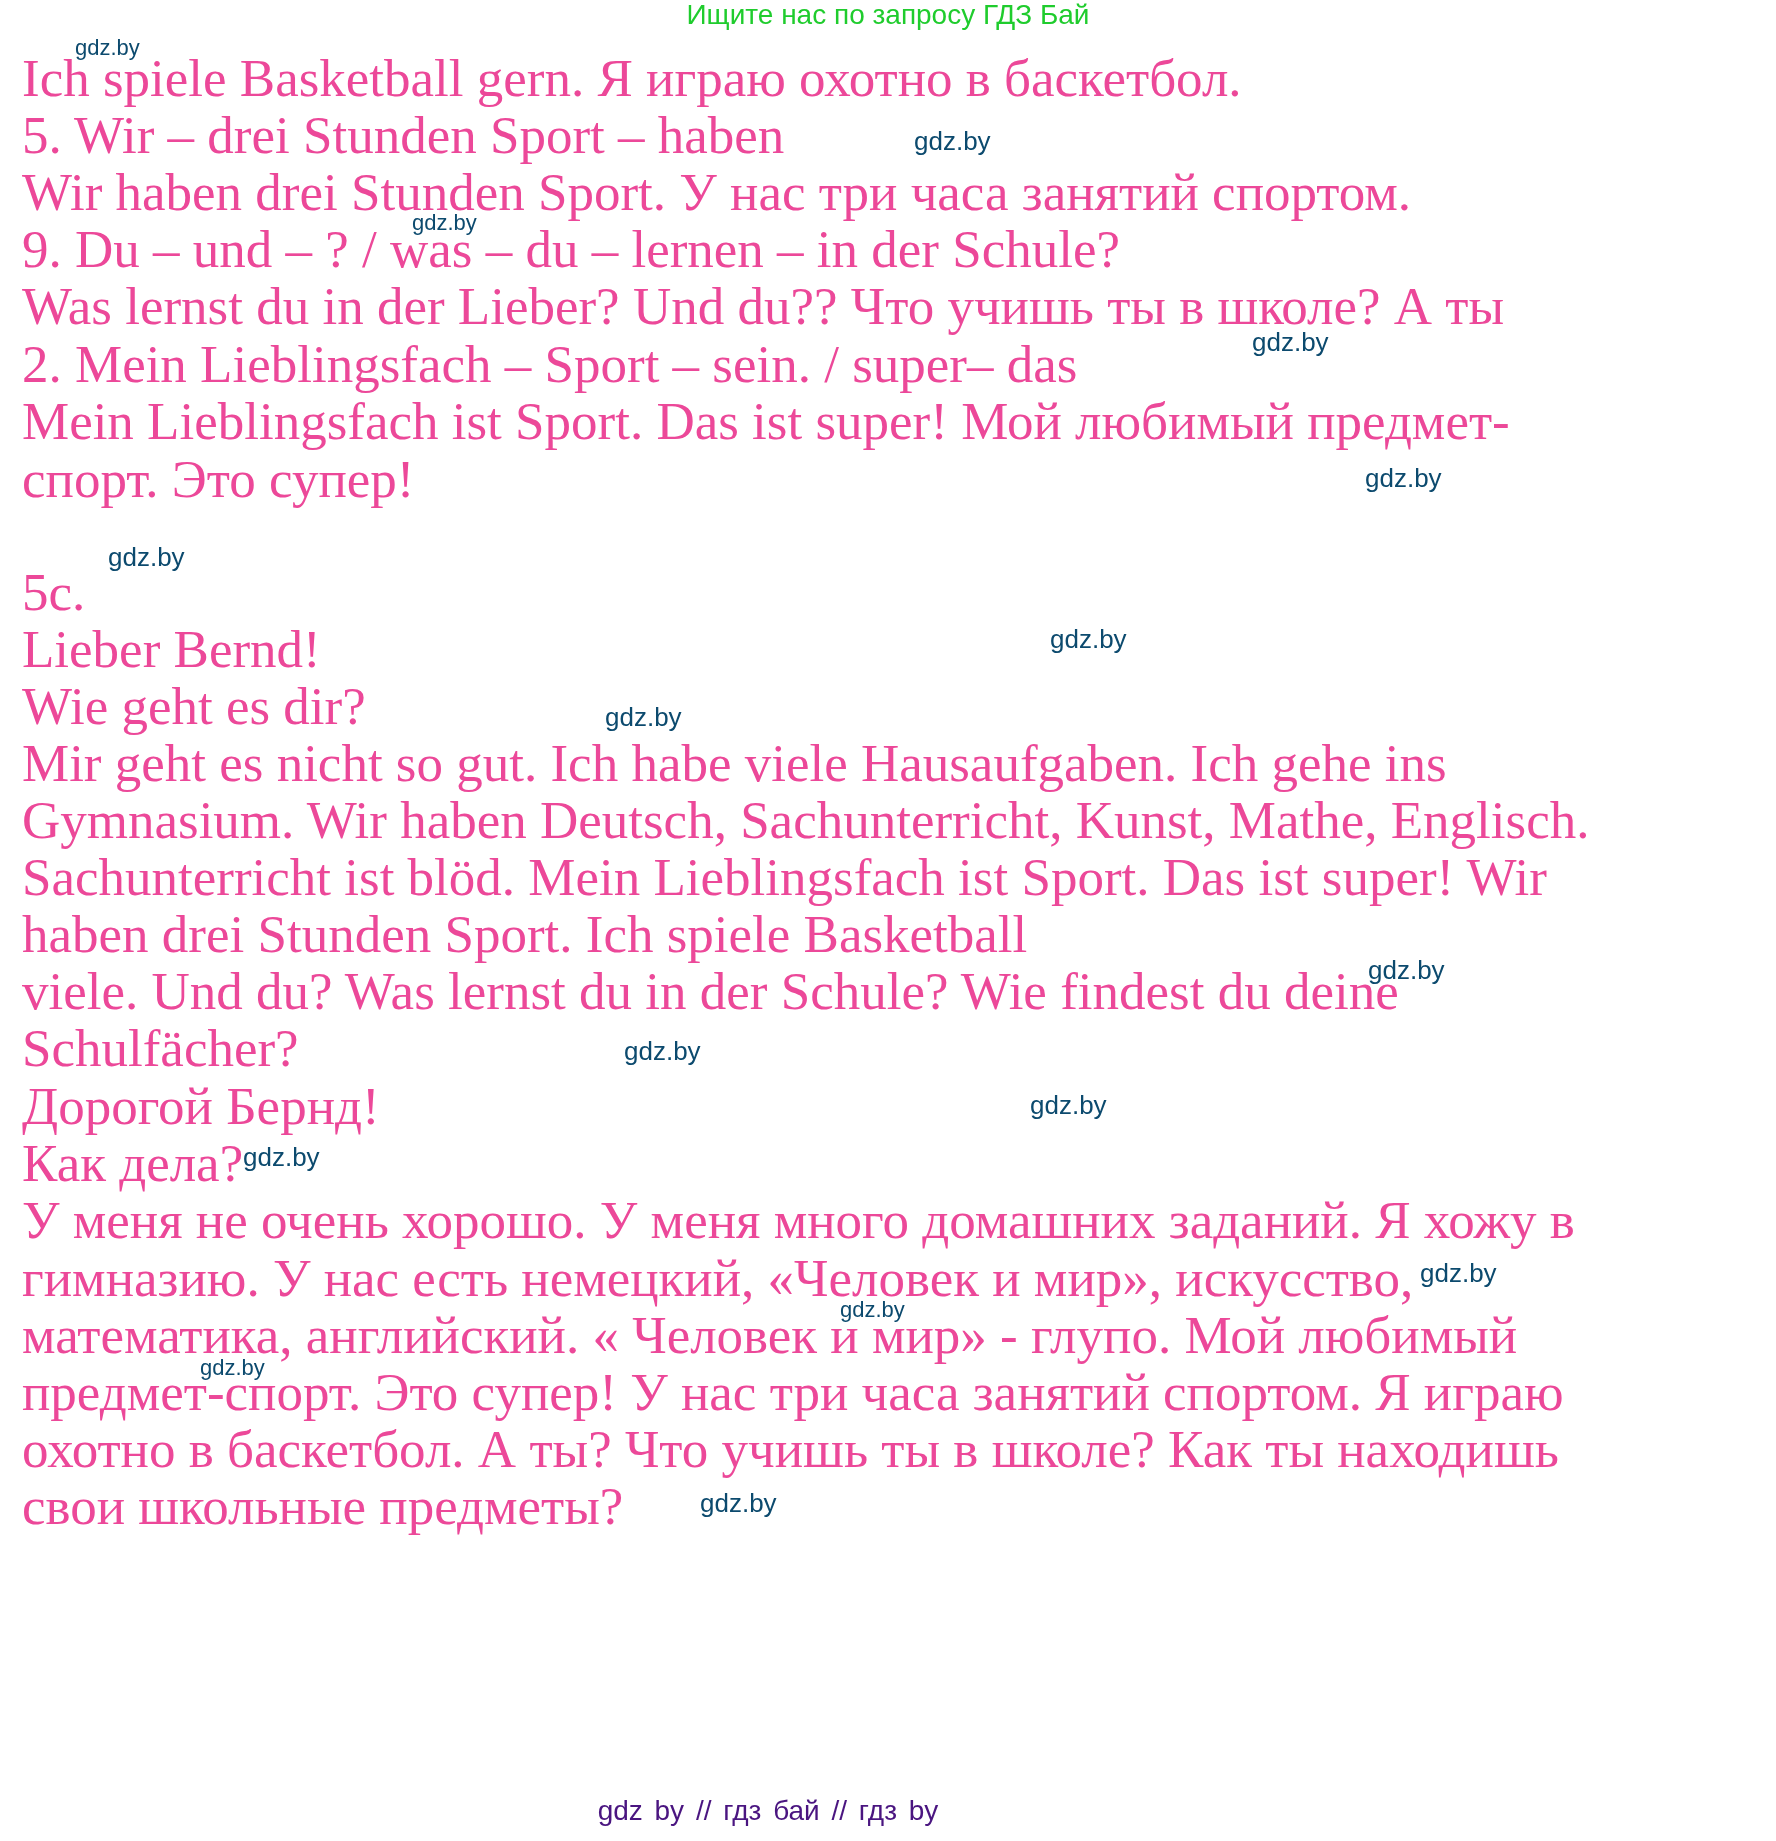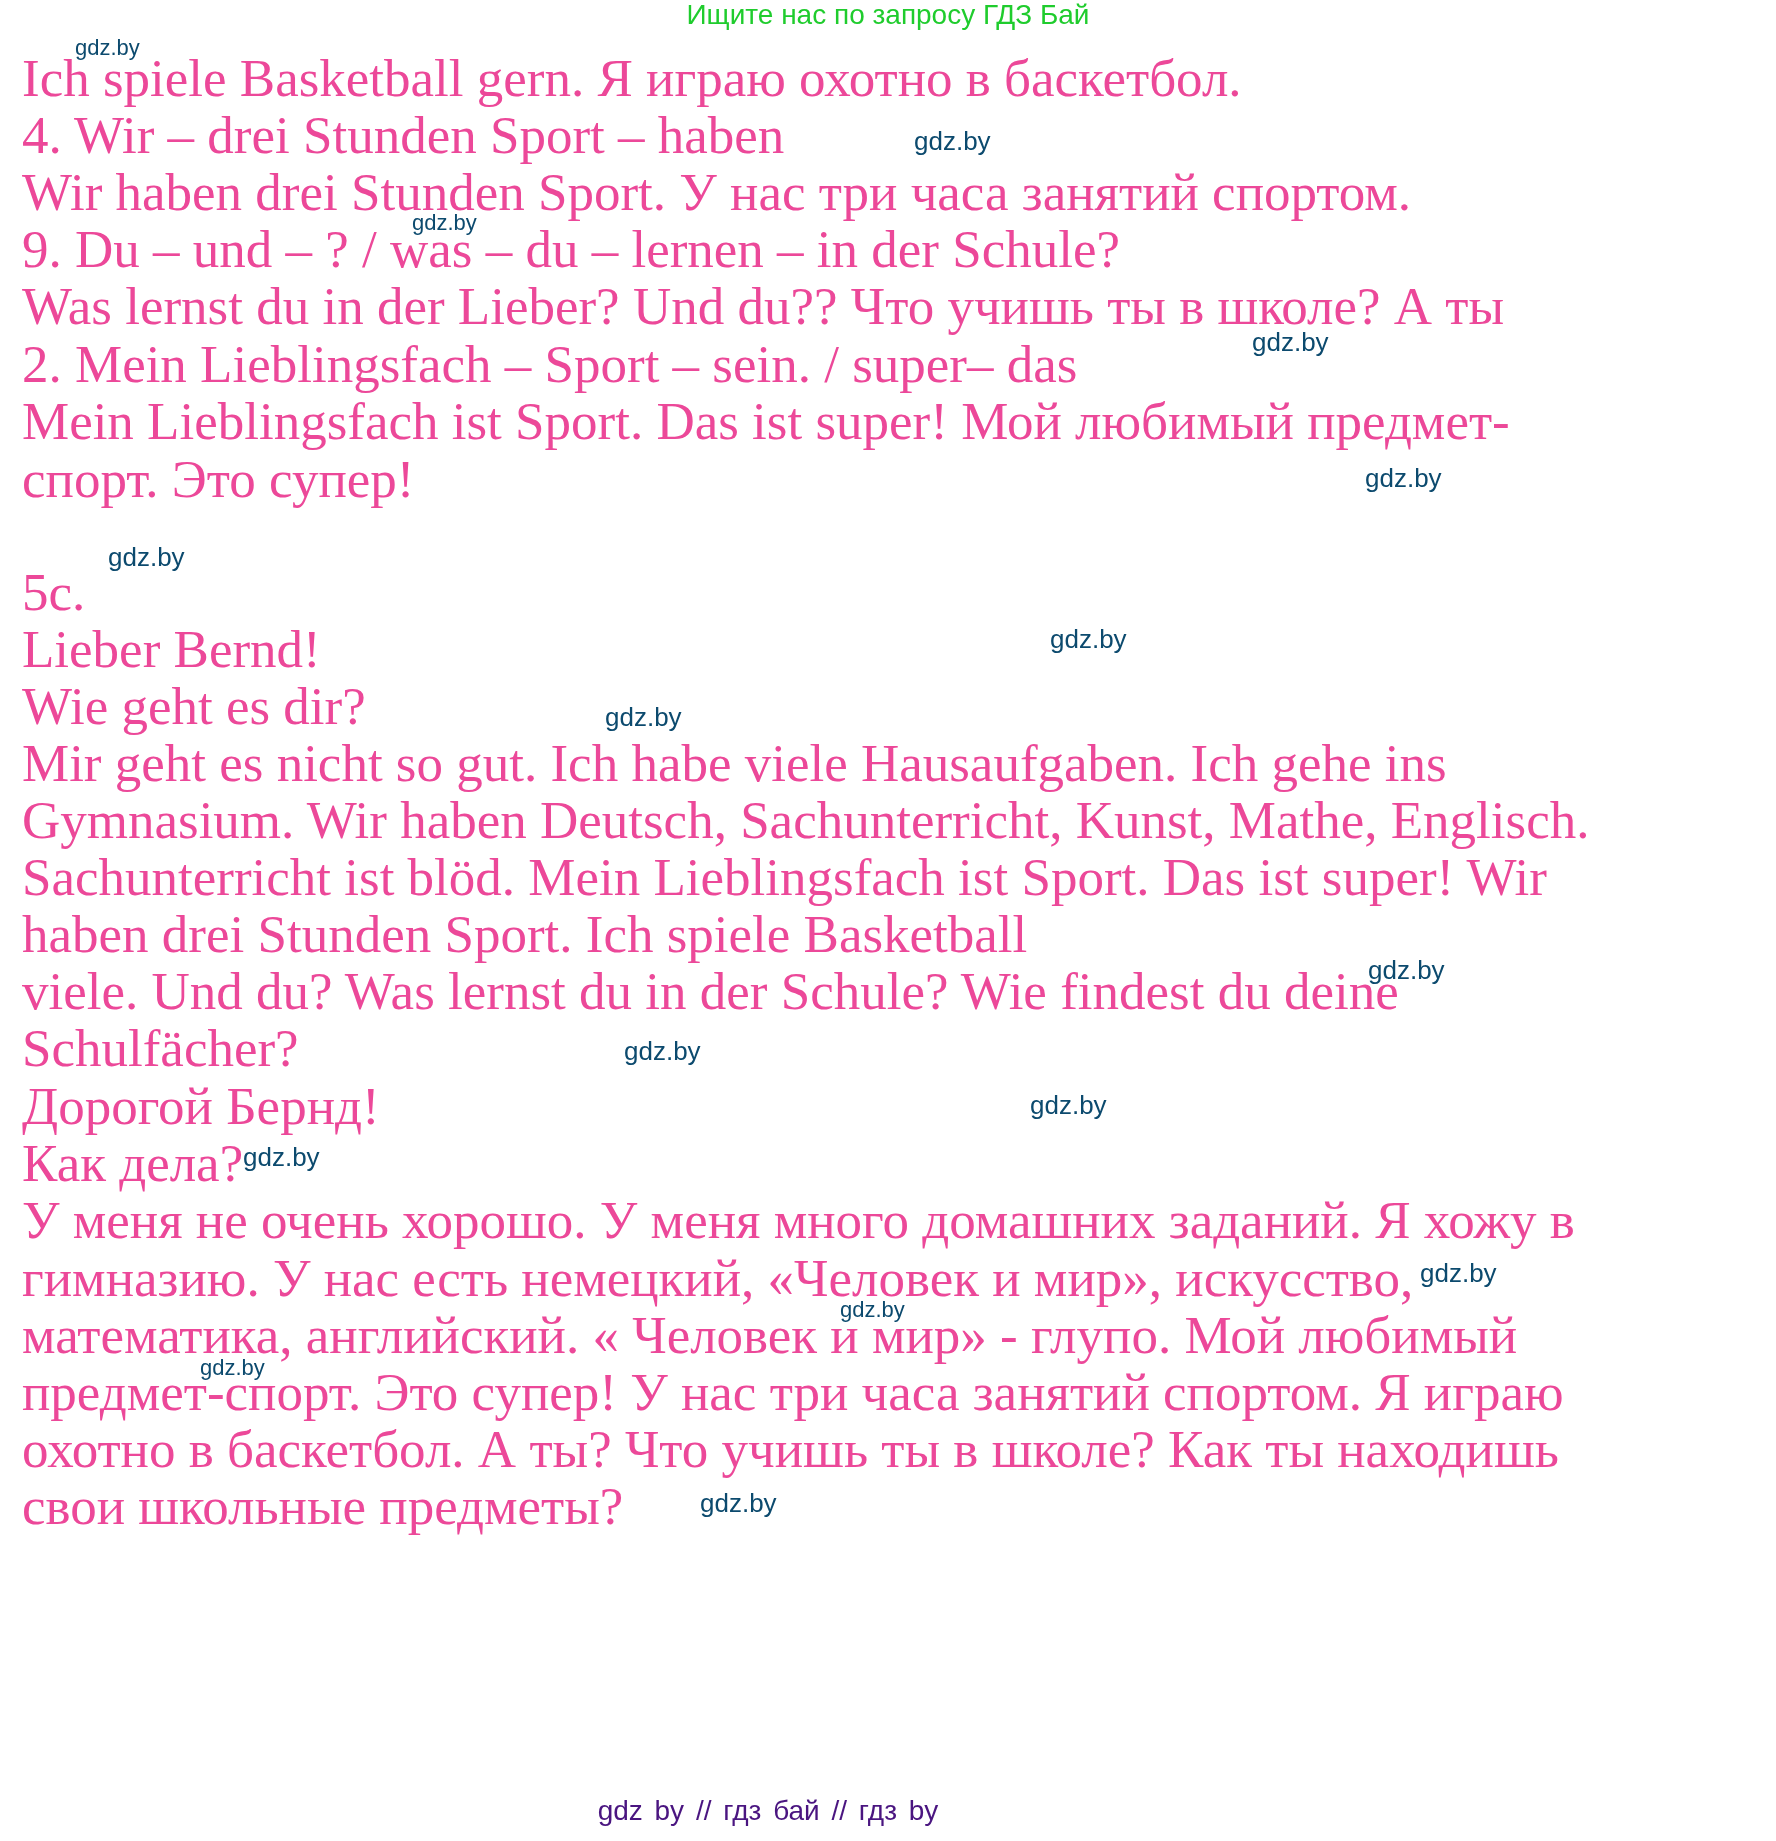--- a/index.html
+++ b/index.html
@@ -26,21 +26,21 @@
       line-height: 34px; word-spacing: 4px;
     }
   </style>
 </head>
 <body>
 
 <div class="banner">Ищите нас по запросу ГДЗ Бай</div>
 
 <div>
   <div class="line" style="top:48px">Ich spiele Basketball gern. Я играю охотно в баскетбол.</div>
-  <div class="line" style="top:105px">4. Wir – drei Stunden Sport – haben</div>
+  <div class="line" style="top:105px">5. Wir – drei Stunden Sport – haben</div>
   <div class="line" style="top:162px">Wir haben drei Stunden Sport. У нас три часа занятий спортом.</div>
   <div class="line" style="top:219px">9. Du – und – ? / was – du – lernen – in der Schule?</div>
   <div class="line" style="top:276px">Was lernst du in der Lieber? Und du?? Что учишь ты в школе? А ты</div>
   <div class="line" style="top:334px">2. Mein Lieblingsfach – Sport – sein. / super– das</div>
   <div class="line" style="top:391px">Mein Lieblingsfach ist Sport. Das ist super! Мой любимый предмет-</div>
   <div class="line" style="top:449px">спорт. Это супер!</div>
   <div class="line" style="top:562px">5c.</div>
   <div class="line" style="top:619px">Lieber Bernd!</div>
   <div class="line" style="top:676px">Wie geht es dir?</div>
   <div class="line" style="top:733px">Mir geht es nicht so gut. Ich habe viele Hausaufgaben. Ich gehe ins</div>

